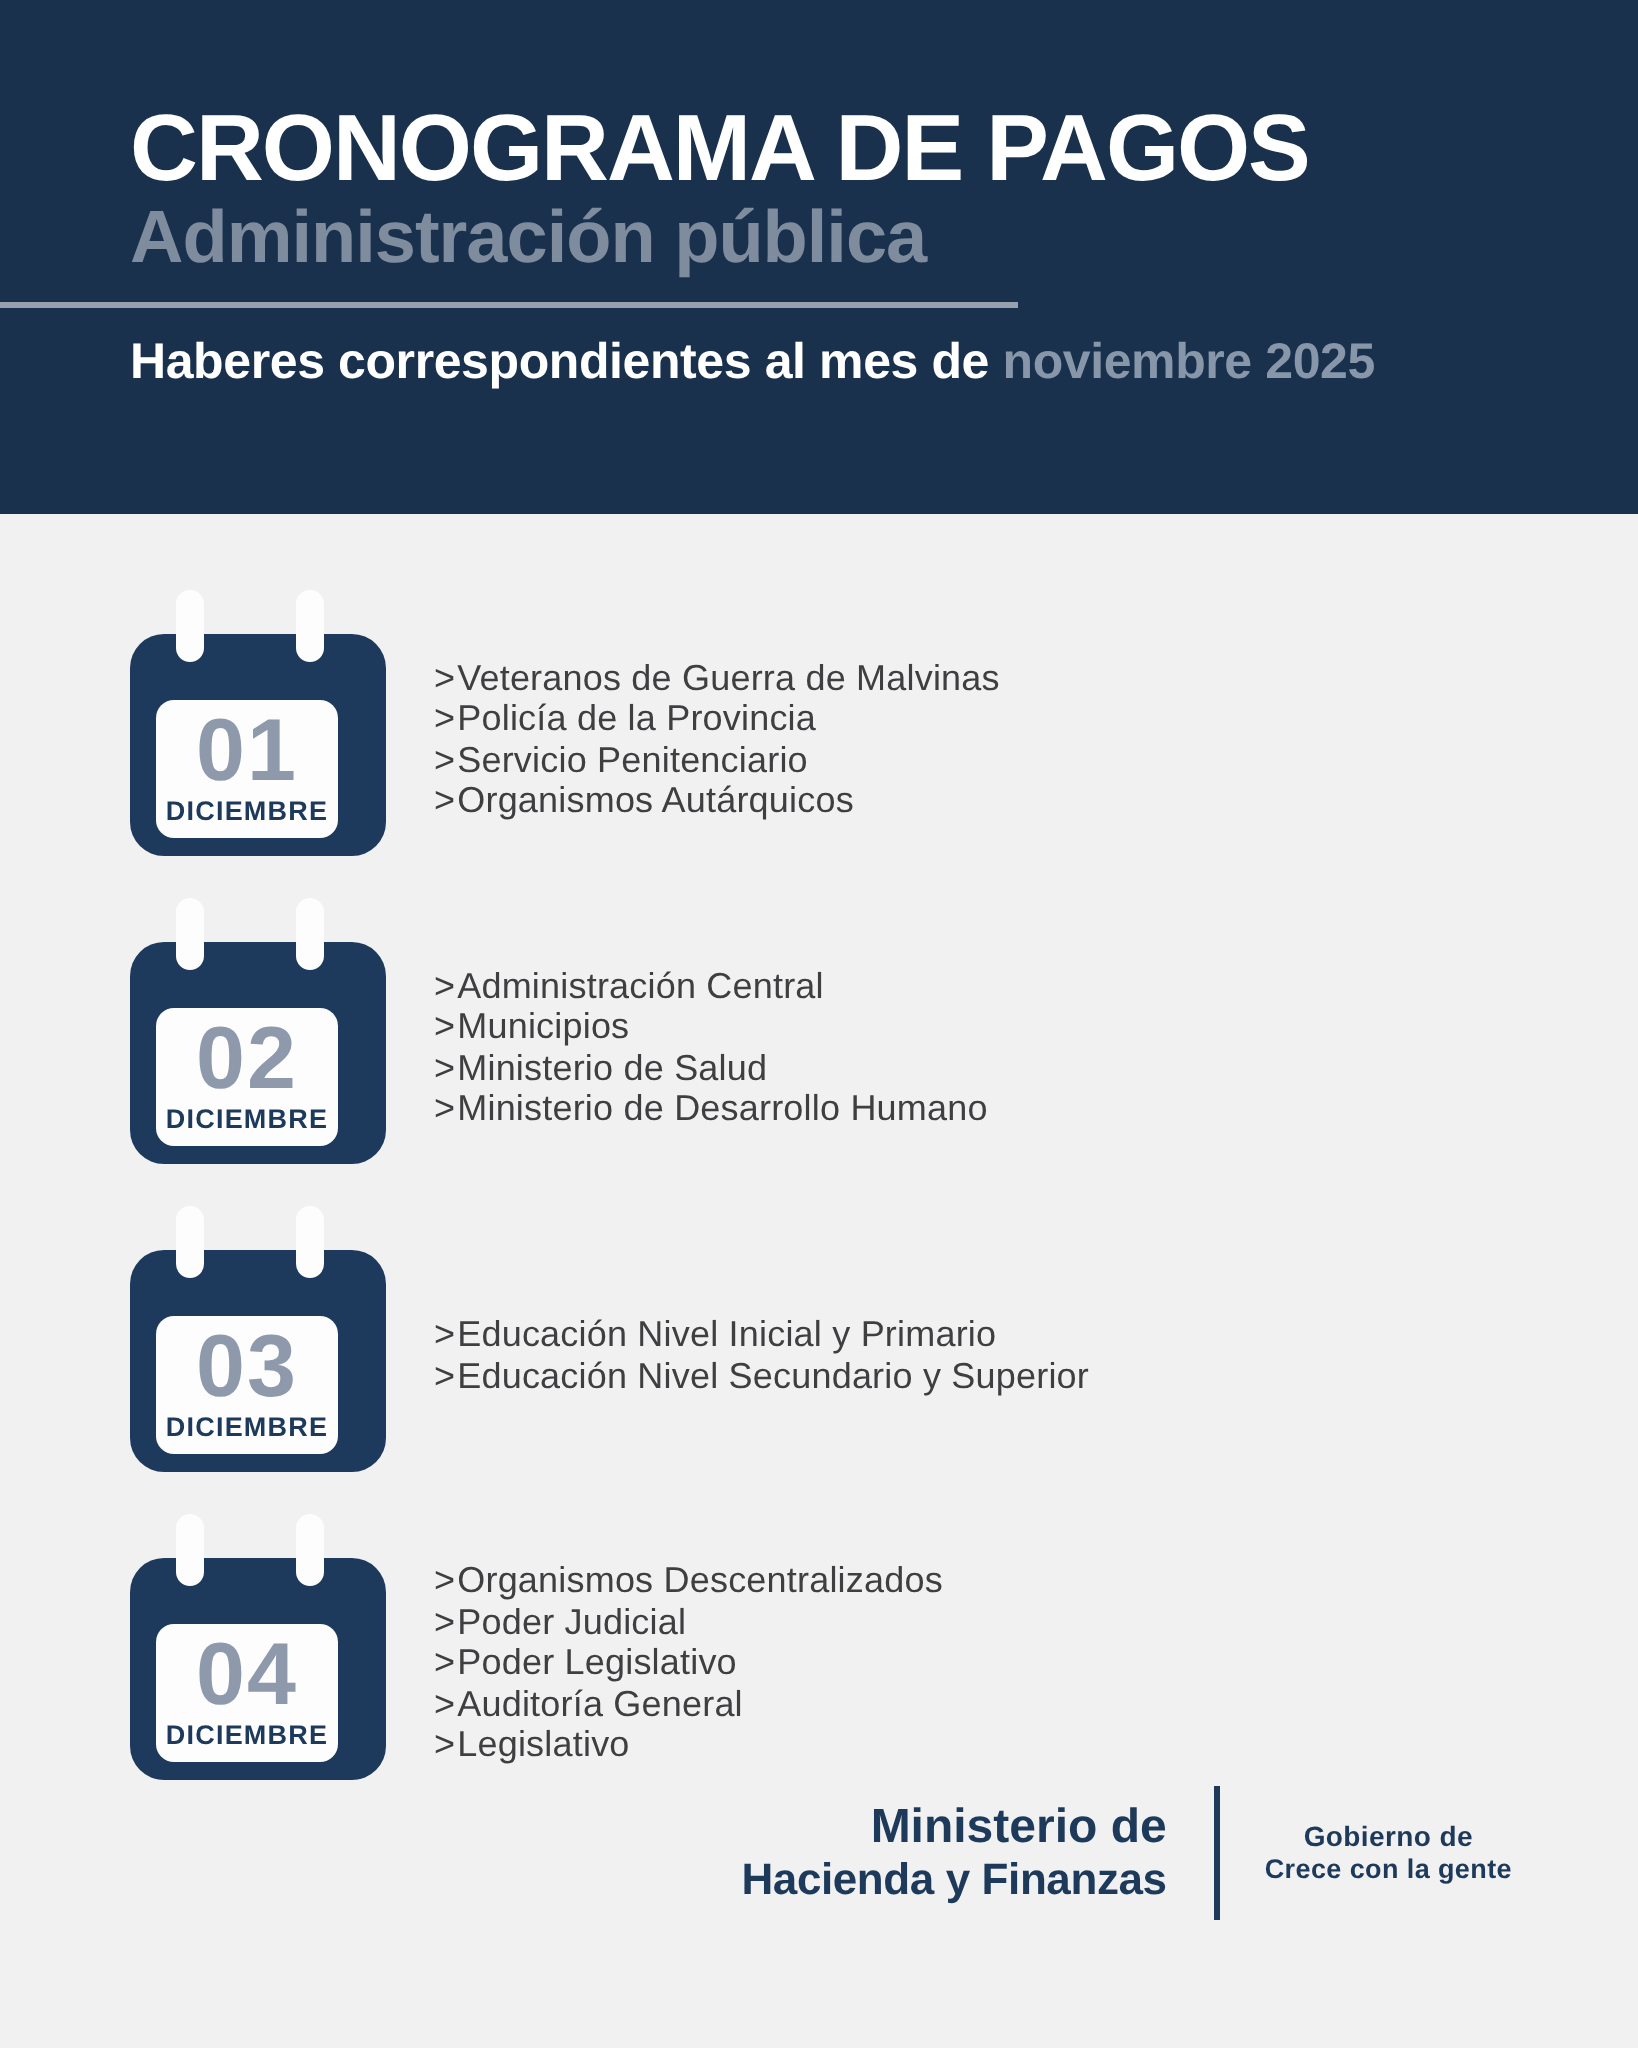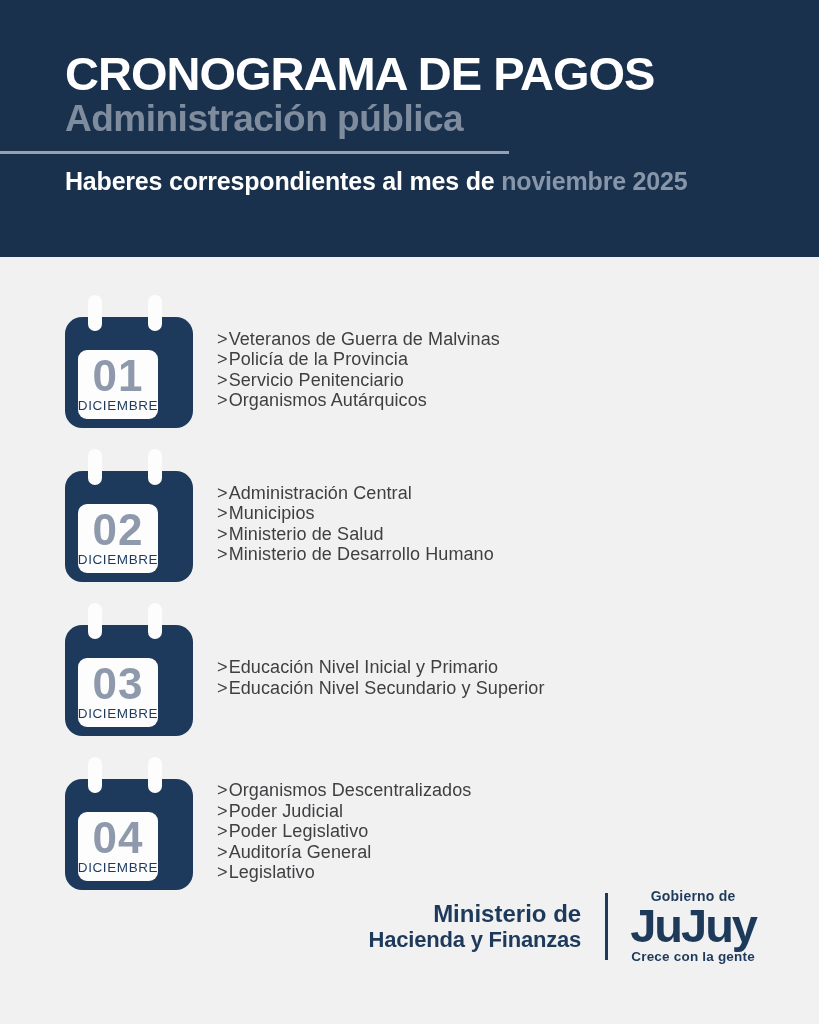--- a/index.html
+++ b/index.html
@@ -72,34 +72,34 @@
     position:absolute; top:0;
     width:10px; height:36px;
     background:#1d3a5c;
     border:7px solid #fdfdfd;
     border-radius:14px;
   }
   .ring-left  { left:23px; }
   .ring-right { left:83px; }
   .cal-face {
     position:absolute; left:13px; top:55px;
-    width:80px; height:69px;
+    width:91px; height:69px;
     background:#fdfdfe;
     border-radius:9px;
     display:flex; flex-direction:column;
     align-items:center; justify-content:center;
   }
   .cal-num {
     color:#8e9aab;
     font-size:44px; font-weight:bold;
     line-height:0.9; letter-spacing:1px;
   }
   .cal-month {
     color:#1d3a5c;
-    font-size:13.5px; font-weight:normal;
+    font-size:13.5px; font-weight:bold;
     letter-spacing:0.6px; margin-top:3px;
   }
 
   
   .payees {
     list-style:none;
     margin-left:24px;
     transform:translateY(8px);
   }
   .payees li {
@@ -228,18 +228,17 @@
   </main>
 
   <footer class="footer">
     <div class="ministry">
       <div class="ministry-l1">Ministerio de</div>
       <div class="ministry-l2">Hacienda y Finanzas</div>
     </div>
     <div class="foot-divider"></div>
     <div class="gov">
       <div class="gov-top">Gobierno de</div>
-      <div class="gov-name">JuJuy</div>
       <div class="gov-tagline">Crece con la gente</div>
     </div>
   </footer>
 
 </div>
 
 </body></html>

